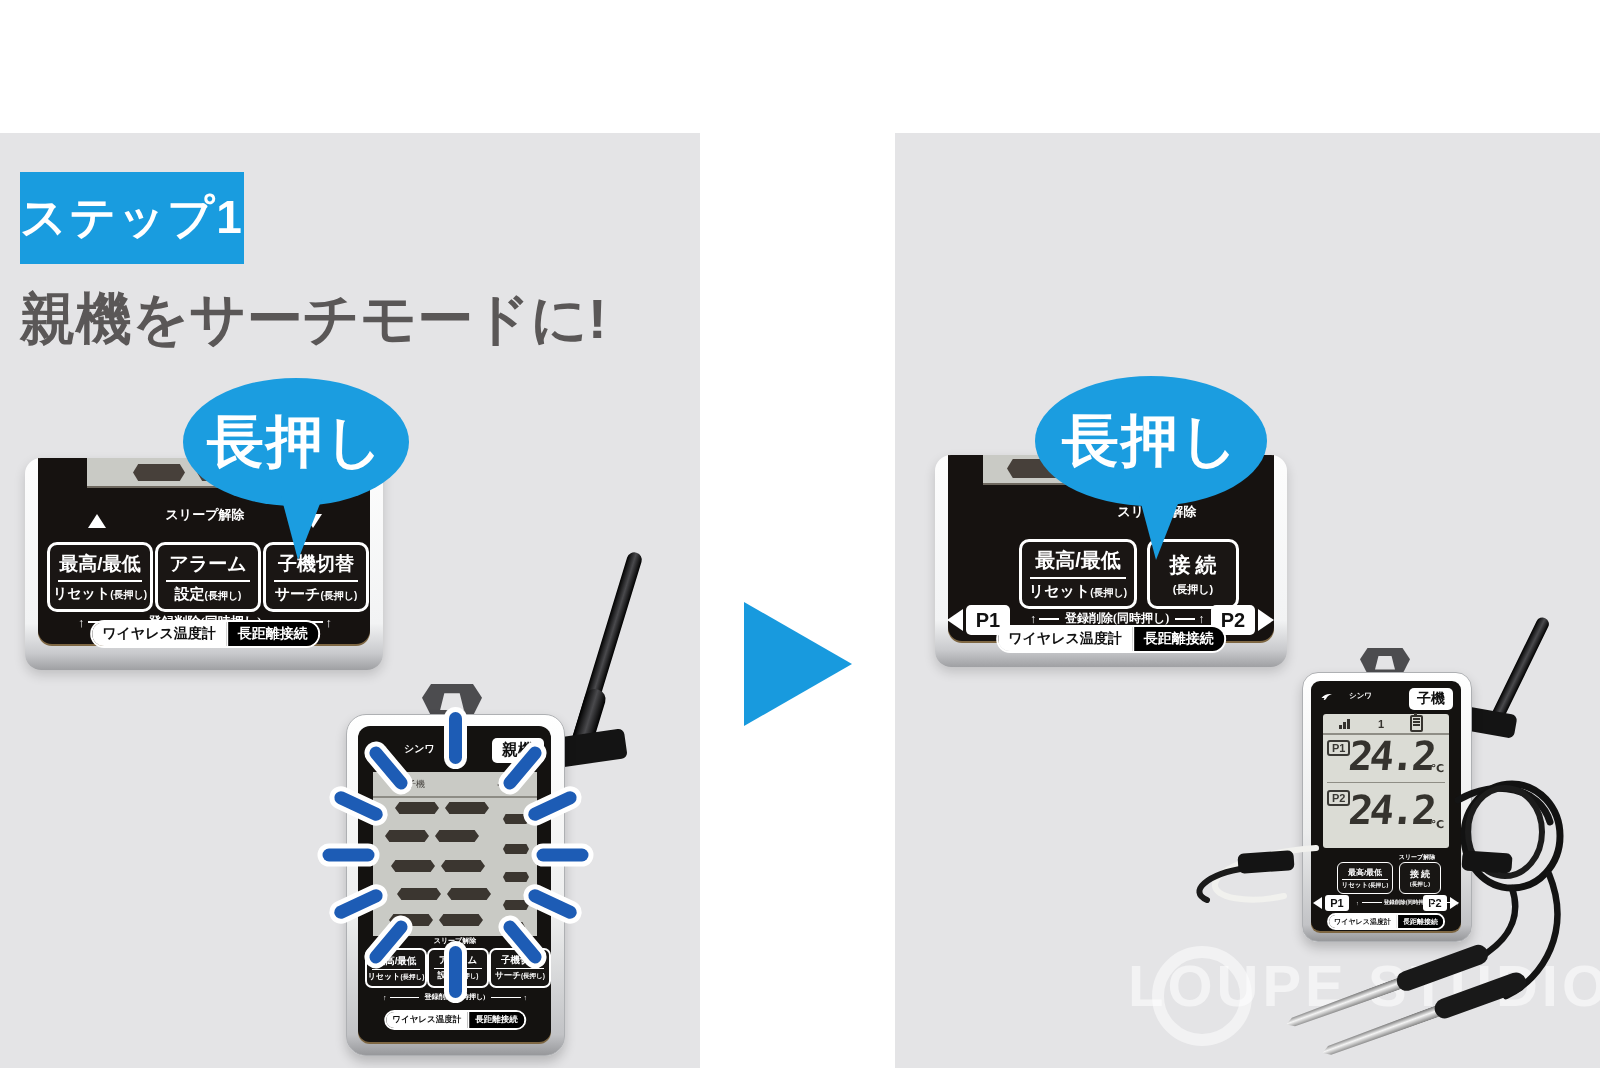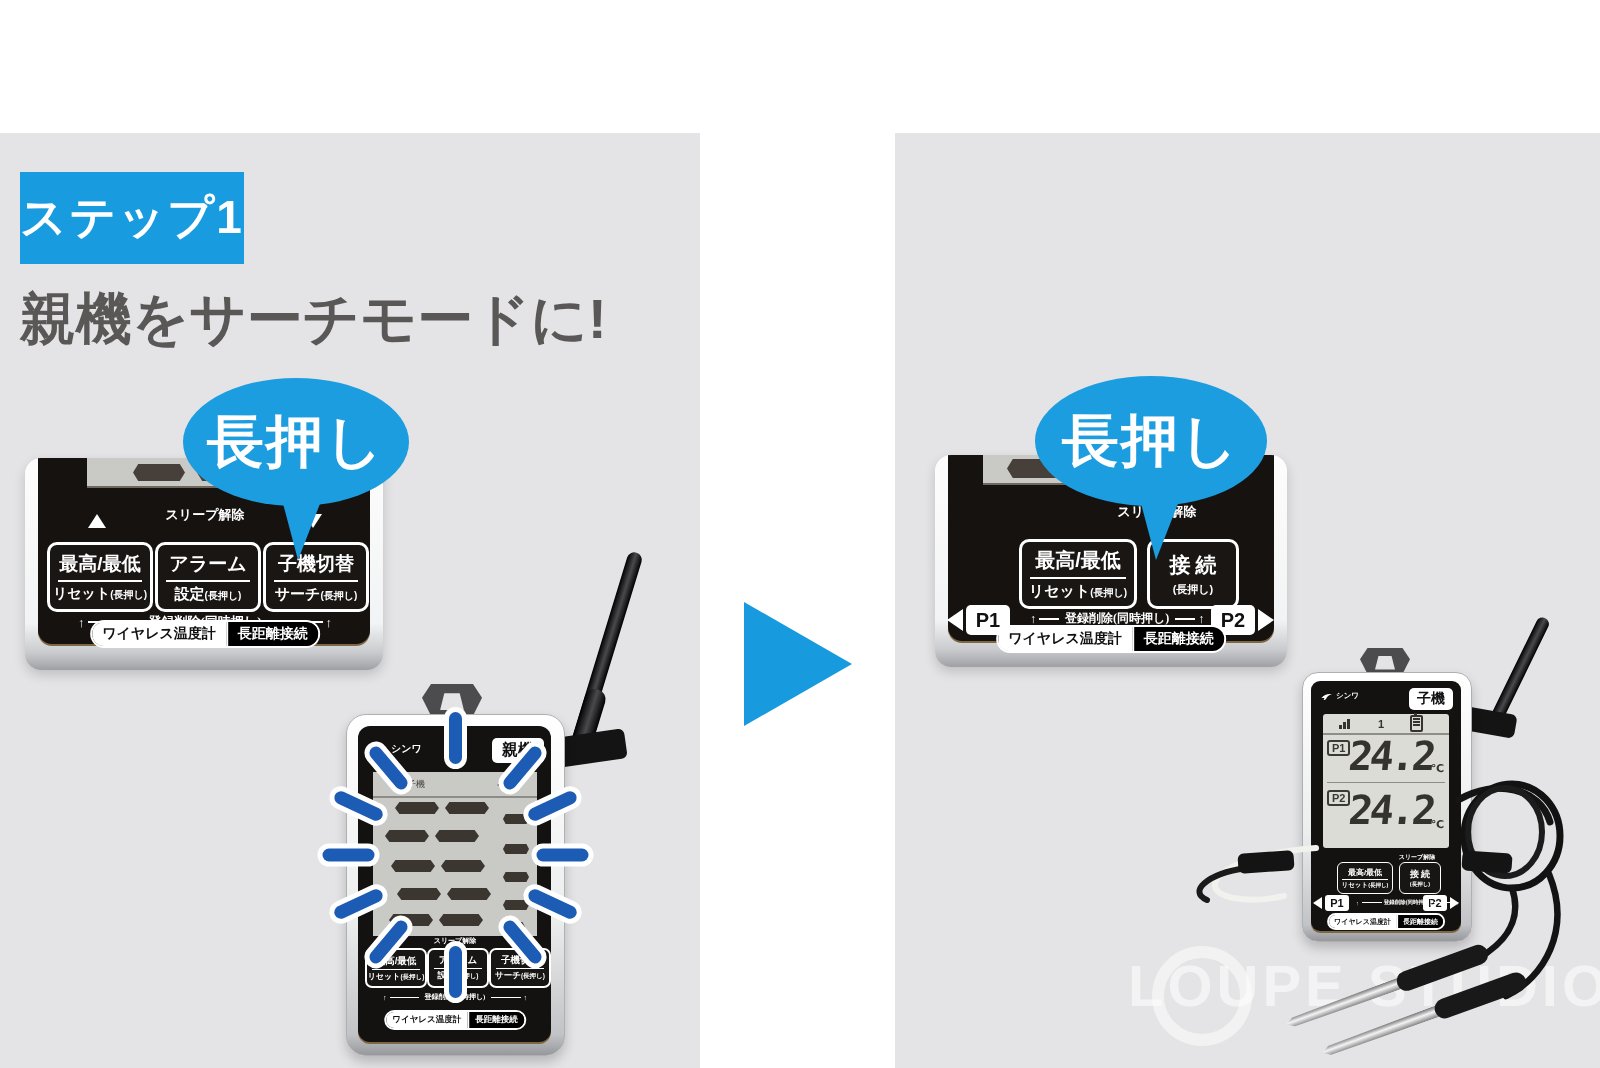--- a/index.html
+++ b/index.html
@@ -71,21 +71,21 @@
   .hook{position:absolute;background:#4c4c4f;clip-path:polygon(16% 100%,0 42%,15% 0,85% 0,100% 42%,84% 100%);}
   .hook:after{content:"";position:absolute;left:30%;top:28%;width:40%;height:52%;background:#e4e4e6;
     clip-path:polygon(0 100%,18% 0,82% 0,100% 100%);}
   .dev-body{position:absolute;background:linear-gradient(180deg,#ffffff,#eceded 60%,#c2c3c6 94%,#97989b);
     border:1px solid #aeb0b3;border-radius:20px;box-shadow:0 6px 12px rgba(0,0,0,.2);}
   .dev-face{position:absolute;background:#141210;border-radius:12px;box-shadow:0 2px 0 #7e6743;}
   .lcd{position:absolute;background:#c9cac5;}
   .lcd-head{position:absolute;left:0;top:0;right:0;border-bottom:2px solid #8d8c85;display:flex;align-items:center;color:#474440;}
   .seg{position:absolute;background:#3b3630;clip-path:polygon(10% 0,90% 0,100% 50%,90% 100%,10% 100%,0 50%);}
   .flashbar{position:absolute;width:13px;height:52px;background:#1d5cb5;border-radius:7px;box-shadow:0 0 0 5px #fff;z-index:5;}
-  .brand{position:absolute;display:flex;align-items:flex-end;gap:3px;color:#fff;font-weight:700;}
+  .brand{position:absolute;display:flex;align-items:flex-end;gap:16px;color:#fff;font-weight:700;}
   .unit-badge{position:absolute;background:#fff;color:#111;font-weight:800;border-radius:5px;
     display:flex;align-items:center;justify-content:center;white-space:nowrap;}
 
   
   .lcd2{background:#dbdcd5;}
   .stat-sig{display:flex;align-items:flex-end;gap:1px;}
   .stat-sig i{display:block;width:3px;background:#35332e;}
   .batt{position:relative;width:9px;height:13px;border:2px solid #35332e;border-radius:2px;}
   .batt:before{content:"";position:absolute;left:2px;top:-4px;width:3px;height:2px;background:#35332e;}
   .batt i{display:block;height:2px;background:#35332e;margin:1px 1px 0 1px;}

